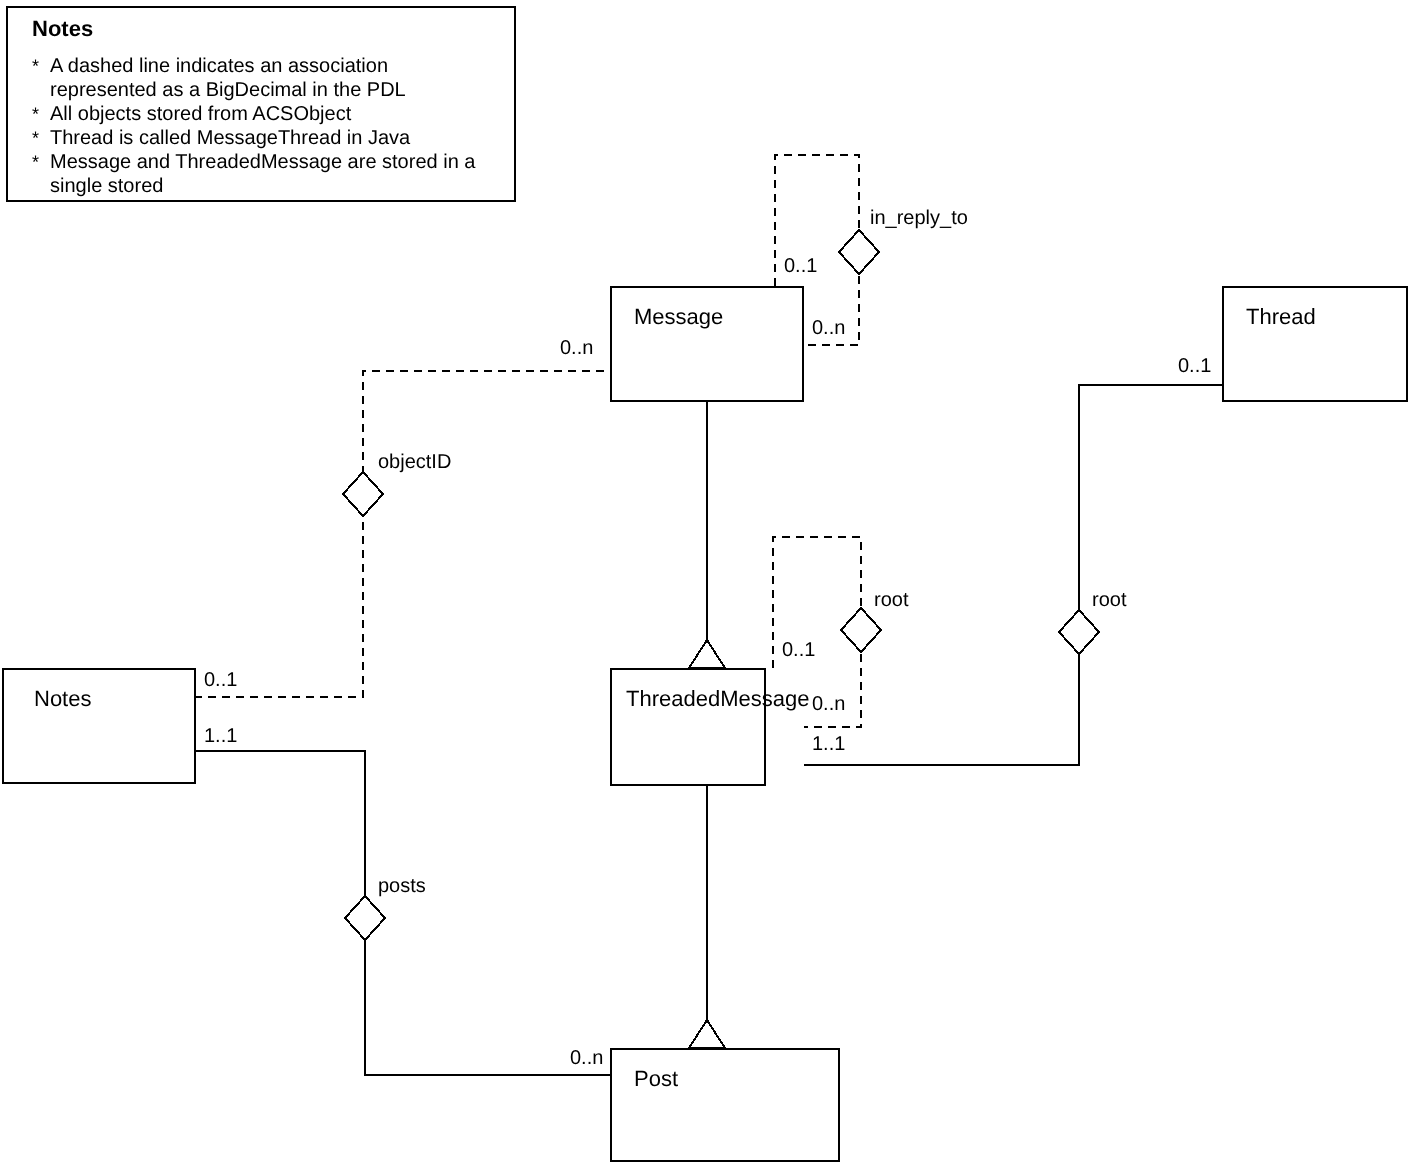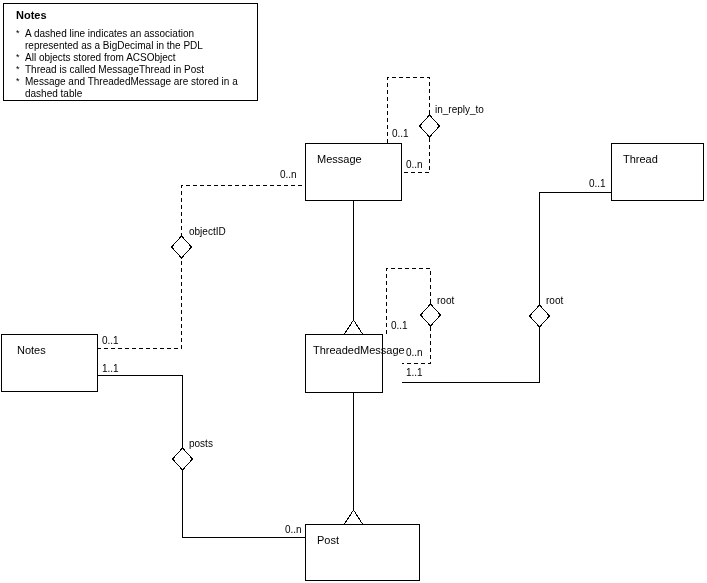--- a/index.html
+++ b/index.html
@@ -64,25 +64,25 @@
     <div class="note-item">
       <span class="bullet">*</span>
       <span>A dashed line indicates an association represented as a BigDecimal in the PDL</span>
     </div>
     <div class="note-item">
       <span class="bullet">*</span>
       <span>All objects stored from ACSObject</span>
     </div>
     <div class="note-item">
       <span class="bullet">*</span>
-      <span>Thread is called MessageThread in Post</span>
+      <span>Thread is called MessageThread in Java</span>
     </div>
     <div class="note-item">
       <span class="bullet">*</span>
-      <span>Message and ThreadedMessage are stored in a dashed table</span>
+      <span>Message and ThreadedMessage are stored in a single stored</span>
     </div>
   </div>
 
   <div class="entity" style="left:305px;top:143px;width:97px;height:58px">
     <span class="entity-label">Message</span>
   </div>
 
   <div class="entity" style="left:611px;top:143px;width:93px;height:58px">
     <span class="entity-label">Thread</span>
   </div>

